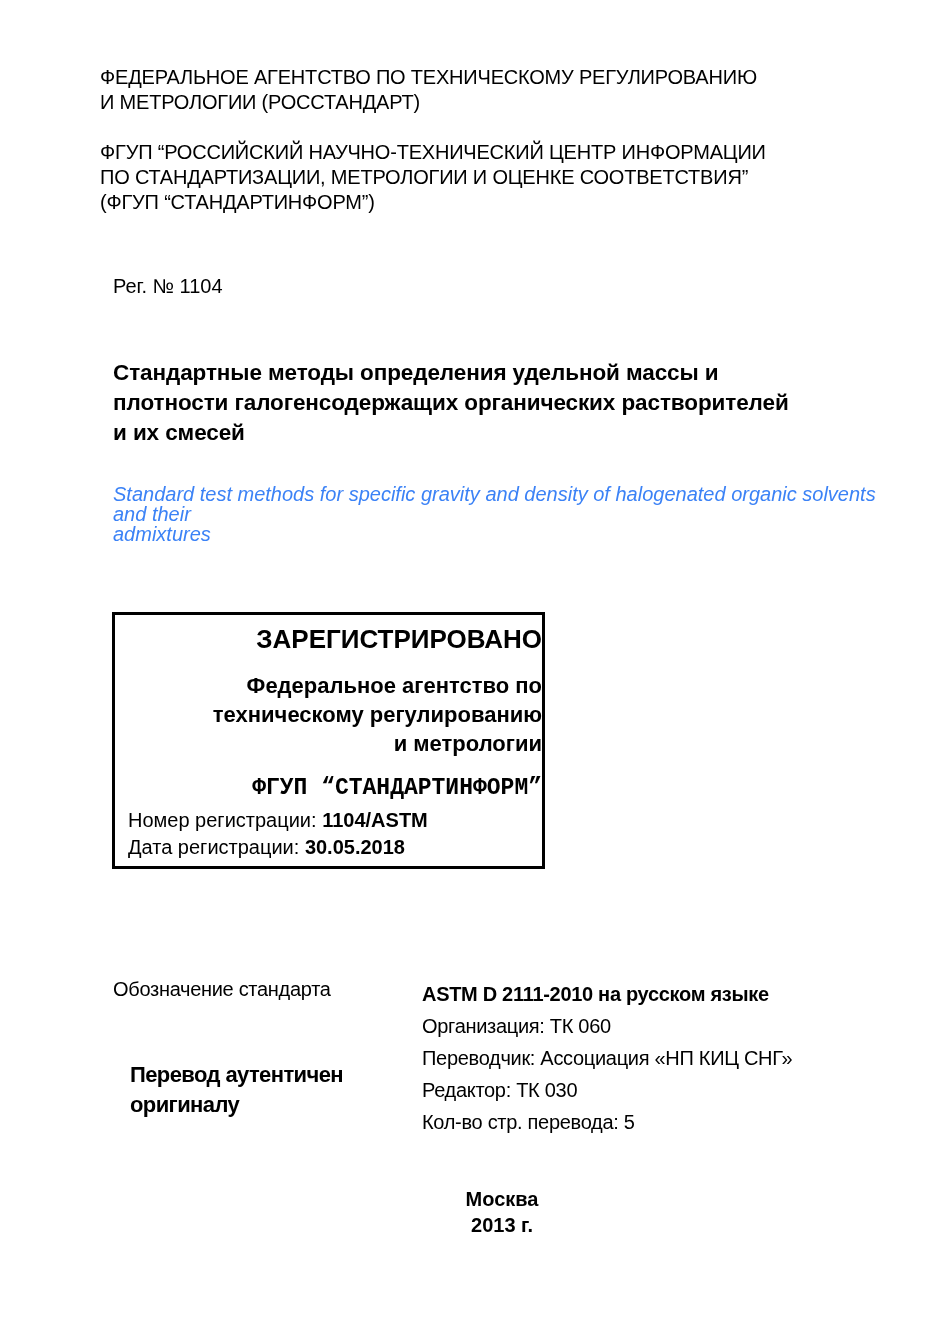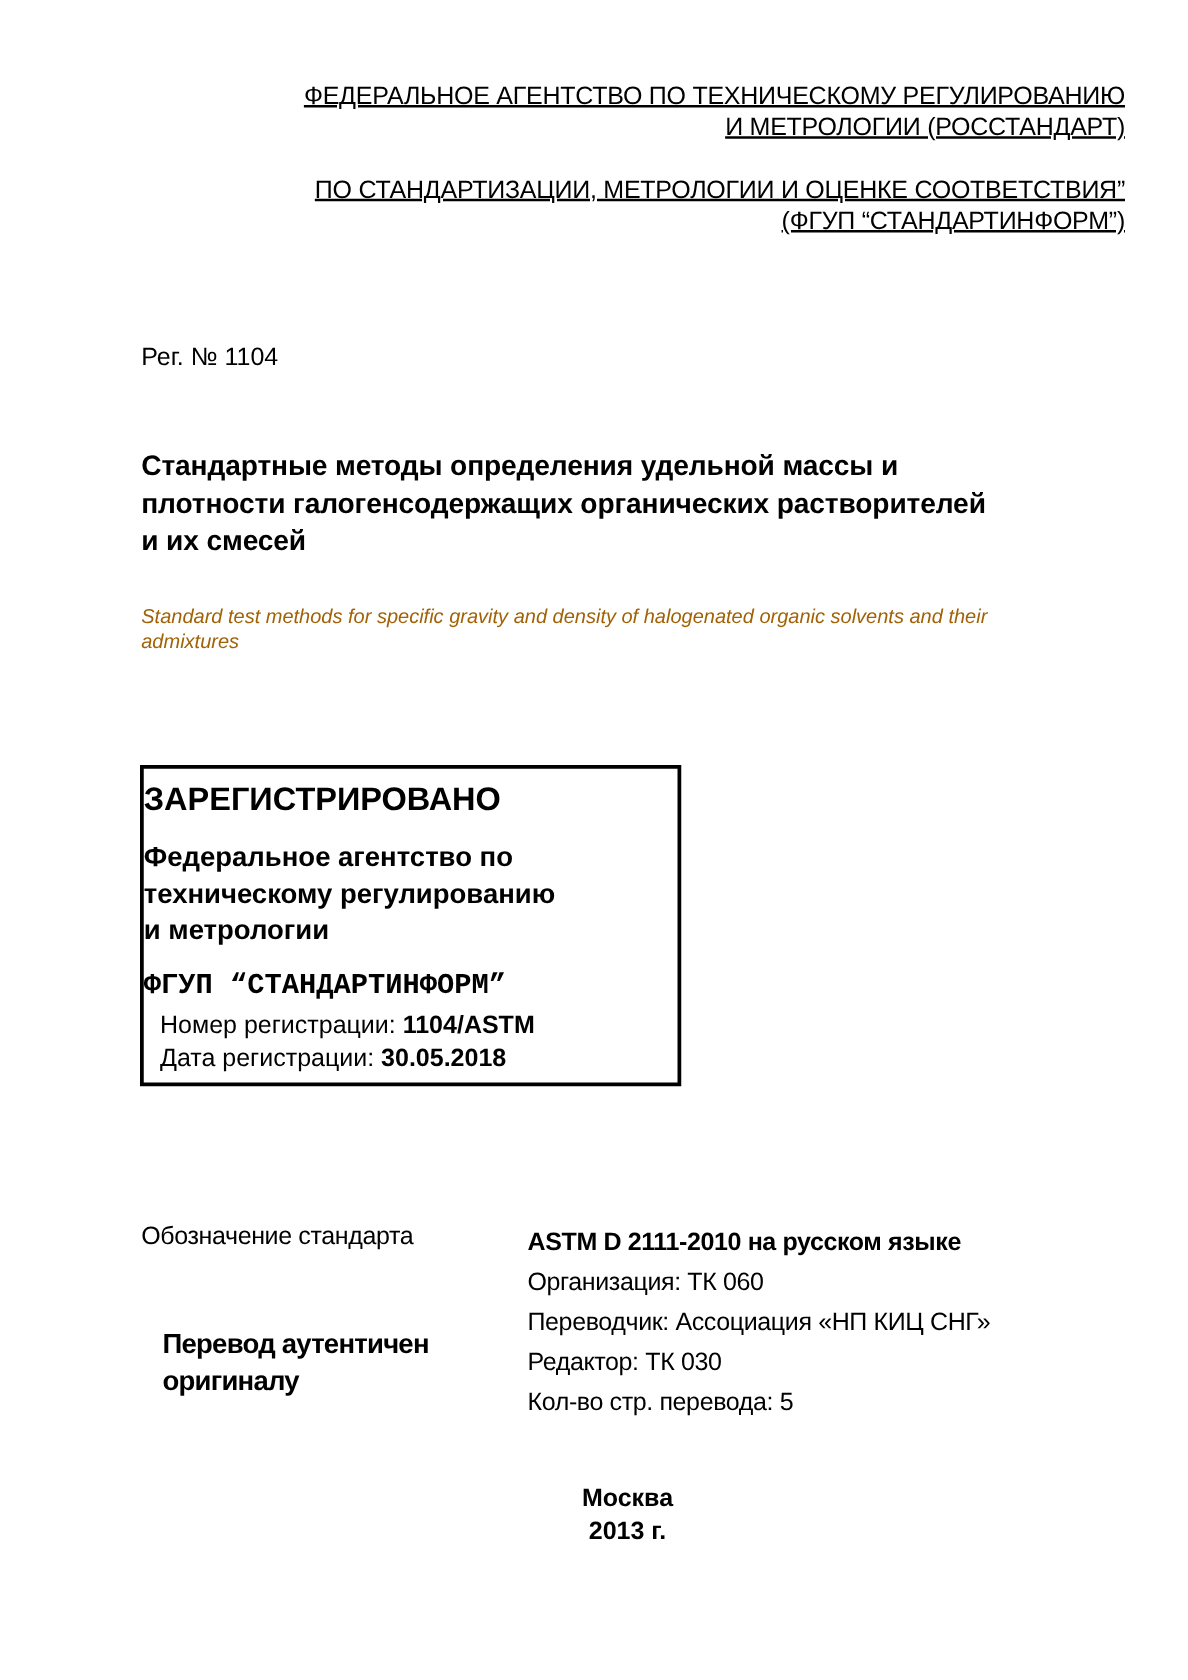--- a/index.html
+++ b/index.html
@@ -13,25 +13,24 @@
       position: relative;
       overflow: hidden;
       color: #000000;
       font-family: "Liberation Sans", sans-serif;
     }
     .abs { position: absolute; }
 
     .header-block {
       left: 100px;
       width: 800px;
-      text-align: right;
+      text-align: left;
       font-size: 20px;
       line-height: 25px;
       letter-spacing: -0.2px;
-      text-decoration: underline;
     }
     #agency { top: 65px; }
     #center-org { top: 140px; }
 
     #reg-no {
       left: 113px;
       top: 274px;
       font-size: 20px;
       line-height: 25px;
     }
@@ -43,38 +42,38 @@
       font-size: 22.5px;
       font-weight: bold;
       line-height: 30px;
       letter-spacing: -0.1px;
     }
 
     #title-en {
       left: 113px;
       top: 484px;
       width: 790px;
-      font-size: 16px;
+      font-size: 20px;
       font-style: italic;
       line-height: 20px;
-      color: #a16207;
+      color: #3b82f6;
     }
 
     #stamp {
       left: 112px;
       top: 612px;
       width: 427px;
       height: 251px;
       border: 3px solid #000;
       box-sizing: content-box;
     }
     #stamp .stamp-head {
       position: absolute;
       left: 0; right: 0;
-      text-align: left;
+      text-align: right;
       font-weight: bold;
     }
     #stamp-title {
       top: 8px;
       font-size: 26px;
       line-height: 32px;
     }
     #stamp-agency {
       top: 56px;
       font-size: 22px;
@@ -143,20 +142,21 @@
   </style>
 </head>
 <body>
 
 <div class="abs header-block" id="agency">
   <div>ФЕДЕРАЛЬНОЕ АГЕНТСТВО ПО ТЕХНИЧЕСКОМУ РЕГУЛИРОВАНИЮ</div>
   <div>И МЕТРОЛОГИИ (РОССТАНДАРТ)</div>
 </div>
 
 <div class="abs header-block" id="center-org">
+  <div>ФГУП “РОССИЙСКИЙ НАУЧНО-ТЕХНИЧЕСКИЙ ЦЕНТР ИНФОРМАЦИИ</div>
   <div>ПО СТАНДАРТИЗАЦИИ, МЕТРОЛОГИИ И ОЦЕНКЕ СООТВЕТСТВИЯ”</div>
   <div>(ФГУП “СТАНДАРТИНФОРМ”)</div>
 </div>
 
 <div class="abs" id="reg-no">Рег. № 1104</div>
 
 <div class="abs" id="title-ru">
   <div>Стандартные методы определения удельной массы и</div>
   <div>плотности галогенсодержащих органических растворителей</div>
   <div>и их смесей</div>

